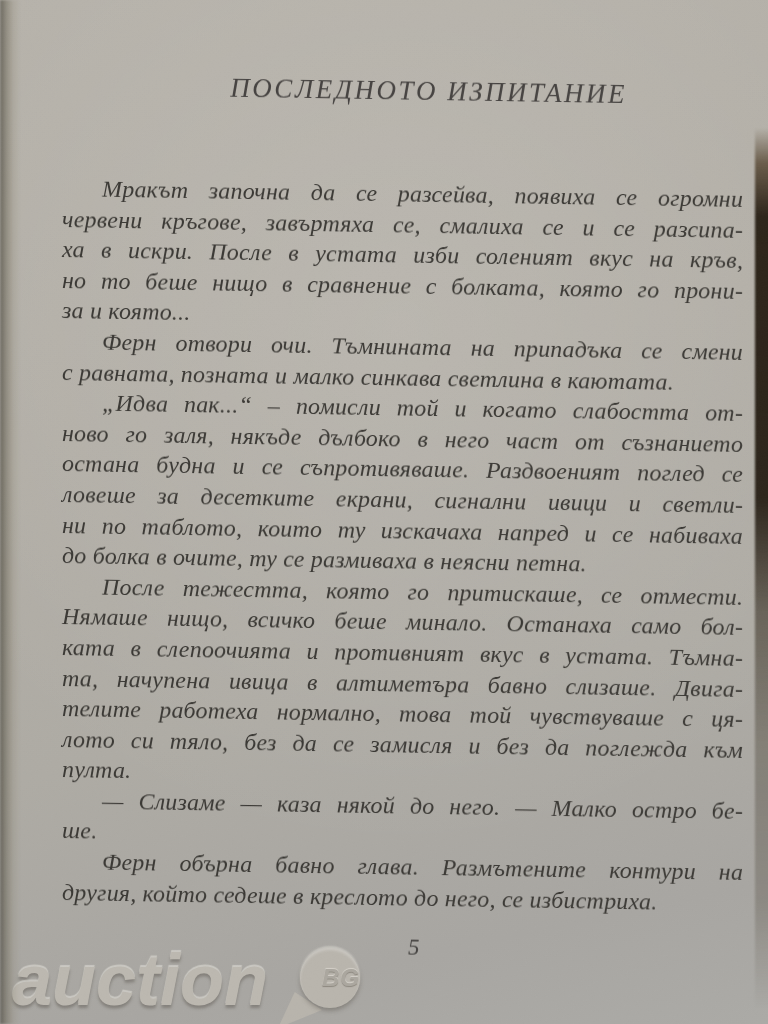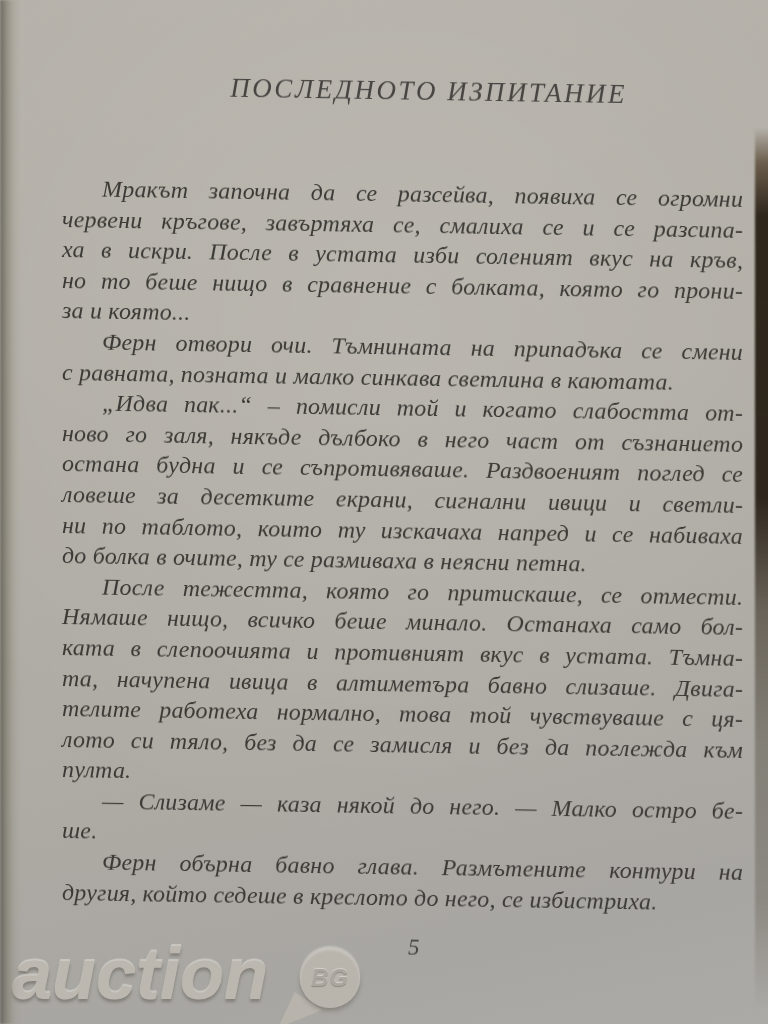--- a/index.html
+++ b/index.html
@@ -40,32 +40,32 @@
   .line.last { text-align-last: left; }
   .line.first { text-indent: 40px; }
   .pagenum {
     margin-top: 22px; padding-left: 346px;
     font-size: 23px; color: #444240;
   }
 
   
   .watermark { position: absolute; left: 12px; top: 936px; width: 380px; height: 88px; z-index: 5; }
   .wm-word {
-    position: absolute; left: 0; top: 2px;
+    position: absolute; left: 0; top: 8px;
     font-family: "Liberation Sans", sans-serif; font-weight: bold;
     font-size: 72px; line-height: 72px; letter-spacing: 0px;
     color: #bcb8b0;
     text-shadow: 0 -2px 1px rgba(230,227,220,0.55), 0 3px 3px rgba(74,69,60,0.38);
     filter: blur(0.6px);
   }
   .wm-badge {
     position: absolute; left: 288px; top: 12px; width: 60px; height: 60px;
     border-radius: 50%; background: #b9b5ad;
     box-shadow: 0 -2px 2px rgba(230,227,220,0.5), 0 3px 4px rgba(74,69,60,0.35), inset 0 2px 3px rgba(255,255,255,0.25);
-    display: flex; align-items: center; justify-content: center;
+    display: flex; align-items: center; justify-content: flex-end;
     filter: blur(0.5px);
   }
   .wm-badge span {
     font-family: "Liberation Sans", sans-serif; font-weight: bold;
     font-size: 24px; letter-spacing: 1px; color: #aba79f;
     text-shadow: 0 -1px 1px rgba(232,229,222,0.6), 0 1px 1px rgba(74,69,60,0.4);
   }
   .wm-tail {
     position: absolute; left: 266px; top: 56px; width: 44px; height: 36px;
     background: #b8b4ac;

